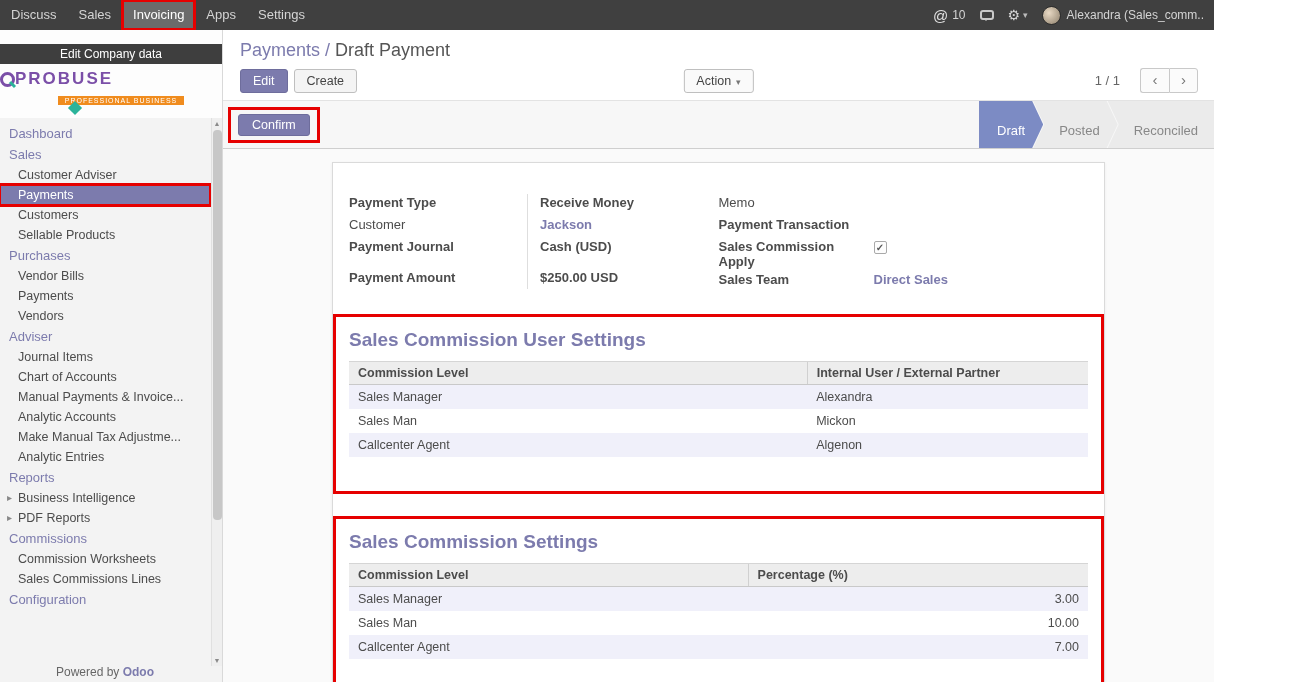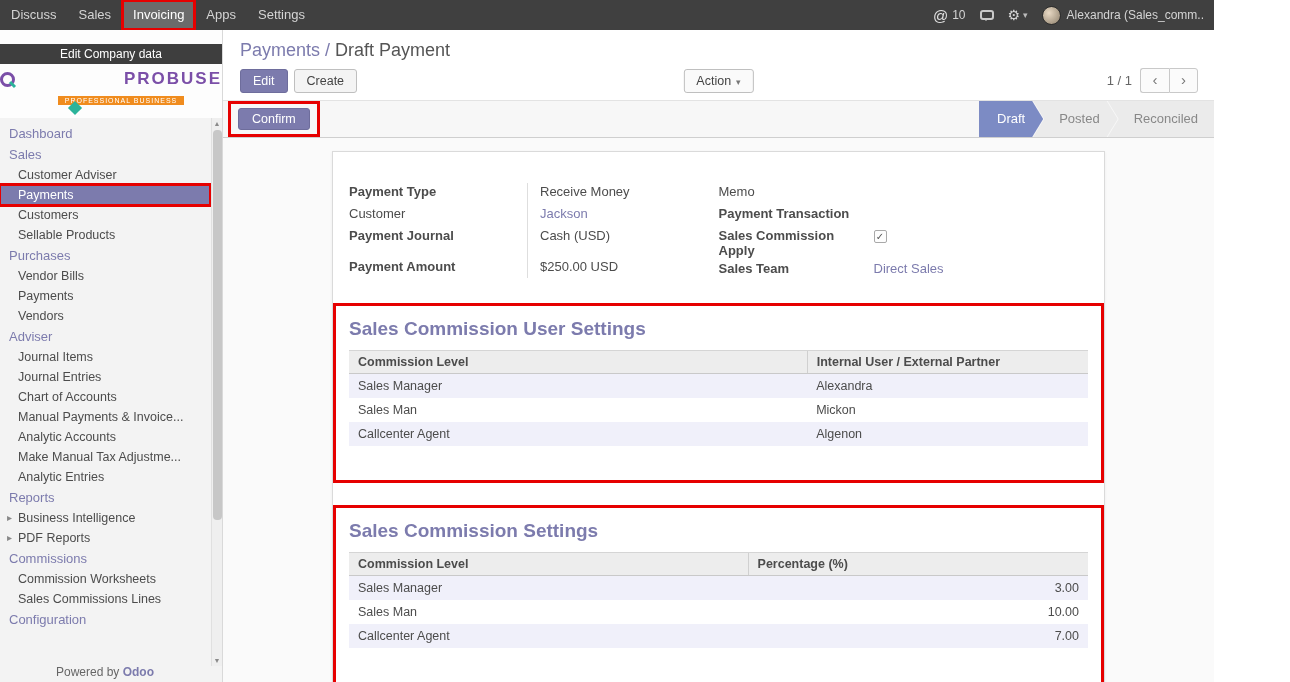--- a/index.html
+++ b/index.html
@@ -25,21 +25,21 @@
   .avatar { width:19px; height:19px; border-radius:50%; background:radial-gradient(circle at 35% 35%, #e8d9c4, #8d7f6b); display:inline-block; flex:none; border:1px solid #2c2c2c; }
 
   
   .body { flex:1; display:flex; min-height:0; }
 
   
   .sidebar { flex:0 0 223px; background:#f3f3f3; border-right:1px solid #d9d9d9; position:relative; overflow:hidden; }
   .sb-head { background:#fdfdfd; padding-top:14px; }
   .edit-company { background:#3e3e3e; color:#fff; text-align:center; font-size:12px; line-height:20px; cursor:pointer; }
   .logo { height:54px; text-align:center; padding-top:5px; position:relative; }
-  .logo-row { display:flex; align-items:center; justify-content:space-between; gap:5px; }
+  .logo-row { display:flex; align-items:center; justify-content:flex-start; }
   .mag { width:15px; height:15px; position:relative; display:inline-block; }
   .mag::before { content:''; position:absolute; width:9px; height:9px; border:3px solid #7b4fa8; border-radius:50%; left:0; top:0; }
   .mag::after { content:''; position:absolute; width:3px; height:7px; background:#2bb39a; transform:rotate(-45deg); left:11px; top:9px; }
   .logo-text { font-weight:bold; font-size:17px; letter-spacing:2px; color:#7b4fa8; }
   .logo-sub { display:inline-block; background:#f08c1e; color:#fff; font-size:7px; letter-spacing:1px; padding:1px 7px; margin-left:20px; }
   .diamond { position:absolute; left:70px; bottom:5px; width:10px; height:10px; background:#2bb39a; transform:rotate(45deg); }
 
   .snav { margin-top:5px; margin-right:12px; font-size:12.5px; }
   .snav-header { color:#7c7bad; font-weight:normal; padding:3px 0 3px 9px; font-size:13px; cursor:pointer; }
   .snav-item { color:#4c4c4c; padding:3px 0 3px 18px; cursor:pointer; position:relative; white-space:nowrap; overflow:hidden; }
@@ -59,51 +59,51 @@
   .breadcrumb-row { padding:10px 0 0 17px; font-size:18px; color:#7c7bad; }
   .bc-parent { cursor:pointer; }
   .bc-current { color:#555; }
   .controls-row { position:relative; display:flex; align-items:center; padding:7px 16px 7px 17px; }
   .btn { font-size:12.5px; border-radius:3px; padding:4px 12px; cursor:pointer; border:1px solid #bfbfbf; background:#f4f4f4; color:#444; }
   .btn.primary { background:#7c7bad; border-color:#6e6d9c; color:#fff; }
   .btn + .btn { margin-left:6px; }
   .action-wrap { position:absolute; left:50%; transform:translateX(-50%); }
   .btn.action { background:#fafafa; }
   .caret2 { font-size:9px; margin-left:5px; color:#777; }
-  .pager { margin-left:auto; display:flex; align-items:center; gap:8px; font-size:13px; color:#666; }
+  .pager { margin-left:auto; display:flex; align-items:center; gap:20px; font-size:13px; color:#666; }
   .pager-btns { display:flex; }
   .pager-btn { width:29px; height:25px; border:1px solid #c9c9c9; background:#fbfbfb; color:#777; font-size:15px; line-height:22px; text-align:center; cursor:pointer; }
   .pager-btn.prev { border-radius:3px 0 0 3px; border-right:none; }
   .pager-btn.next { border-radius:0 3px 3px 0; }
 
   
   .statusbar { flex:0 0 37px; background:#f7f7f7; border-top:1px solid #e3e3e3; border-bottom:1px solid #cfcfcf; display:flex; align-items:center; justify-content:space-between; }
   .confirm-box { border:3px solid #e60000; padding:4px 7px; margin-left:5px; background:transparent; }
   .btn.confirm { background:#7c7bad; border:1px solid #6e6d9c; color:#fff; padding:3px 13px; }
   .statusbar-states { display:flex; align-self:stretch; }
-  .status { line-height:35px; padding:0 18px 0 26px; font-size:13px; color:#888; background:#ebebeb; margin-left:-10px; cursor:pointer; }
+  .status { line-height:35px; padding:12px 18px 0 26px; font-size:13px; color:#888; background:#ebebeb; margin-left:-10px; cursor:pointer; }
   .status:first-child { margin-left:0; padding-left:18px; clip-path:polygon(0 0, calc(100% - 11px) 0, 100% 50%, calc(100% - 11px) 100%, 0 100%); }
   .status:not(:first-child):not(:last-child) { clip-path:polygon(0 0, calc(100% - 11px) 0, 100% 50%, calc(100% - 11px) 100%, 0 100%, 11px 50%); }
   .status:last-child { clip-path:polygon(0 0, 100% 0, 100% 100%, 0 100%, 11px 50%); padding-right:16px; }
   .status.active { background:#7c8bc4; color:#fff; }
 
   
   .content { flex:1; background:#fafafa; overflow:hidden; padding-top:13px; }
   .sheet { width:773px; margin:0 auto; background:#fff; border:1px solid #dadada; box-shadow:0 1px 3px rgba(0,0,0,0.06); padding:30px 16px 30px; min-height:640px; }
   .form-grid { display:flex; }
   .form-col { width:50%; }
   .form-col.left { position:relative; }
   .form-col.left::before { content:''; position:absolute; left:178px; top:1px; bottom:3px; width:1px; background:#dedede; }
   .field-row { display:flex; min-height:21px; font-size:13px; margin-bottom:1px; }
   .form-col.left .field-row:nth-child(4) { margin-top:10px; }
   .field-label { flex:none; color:#4c4c4c; padding-top:2px; }
   .form-col.left .field-label { width:178px; }
   .form-col.right .field-label { width:142px; }
   .field-label.bold { font-weight:bold; }
-  .field-value { flex:1; padding:2px 0 0 13px; color:#4c4c4c; }
+  .field-value { flex:1; padding:2px 0 0 13px; color:#4c4c4c;font-weight:bold; }
   .link { color:#7c7bad; cursor:pointer; }
   .checkbox { width:13px; height:13px; border:1px solid #a9a9a9; background:#fdfdfd; display:inline-flex; align-items:center; justify-content:center; font-size:10px; color:#555; border-radius:2px; cursor:pointer; }
 
   
   .comm-section { margin:22px -16px 0; padding:6px 13px 34px; }
   .comm-section.annotated { border:3px solid #e60000; }
   .comm-title { color:#7c7bad; font-size:19px; font-weight:bold; margin:6px 0 10px; }
   table.comm { width:100%; border-collapse:collapse; font-size:12.5px; }
   .comm th { background:#ededed; border-top:1px solid #d5d5d5; border-bottom:1px solid #c9c9c9; text-align:left; font-weight:bold; padding:4px 9px; color:#4c4c4c; }
   .comm th + th { border-left:1px solid #d0d0d0; }
@@ -164,21 +164,20 @@
           <div class="snav-item"><span>Customer Adviser</span></div>
           <div class="snav-item active annotated"><span>Payments</span></div>
           <div class="snav-item"><span>Customers</span></div>
           <div class="snav-item"><span>Sellable Products</span></div>
           <div class="snav-header"><span>Purchases</span></div>
           <div class="snav-item"><span>Vendor Bills</span></div>
           <div class="snav-item"><span>Payments</span></div>
           <div class="snav-item"><span>Vendors</span></div>
           <div class="snav-header"><span>Adviser</span></div>
           <div class="snav-item"><span>Journal Items</span></div>
-          <div class="snav-item"><span>Journal Entries</span></div>
           <div class="snav-item"><span>Chart of Accounts</span></div>
           <div class="snav-item"><span>Manual Payments &amp; Invoice...</span></div>
           <div class="snav-item"><span>Analytic Accounts</span></div>
           <div class="snav-item"><span>Make Manual Tax Adjustme...</span></div>
           <div class="snav-item"><span>Analytic Entries</span></div>
           <div class="snav-header"><span>Reports</span></div>
           <div class="snav-item"><span class="expander">▸</span><span>Business Intelligence</span></div>
           <div class="snav-item"><span class="expander">▸</span><span>PDF Reports</span></div>
           <div class="snav-header"><span>Commissions</span></div>
           <div class="snav-item"><span>Commission Worksheets</span></div>

